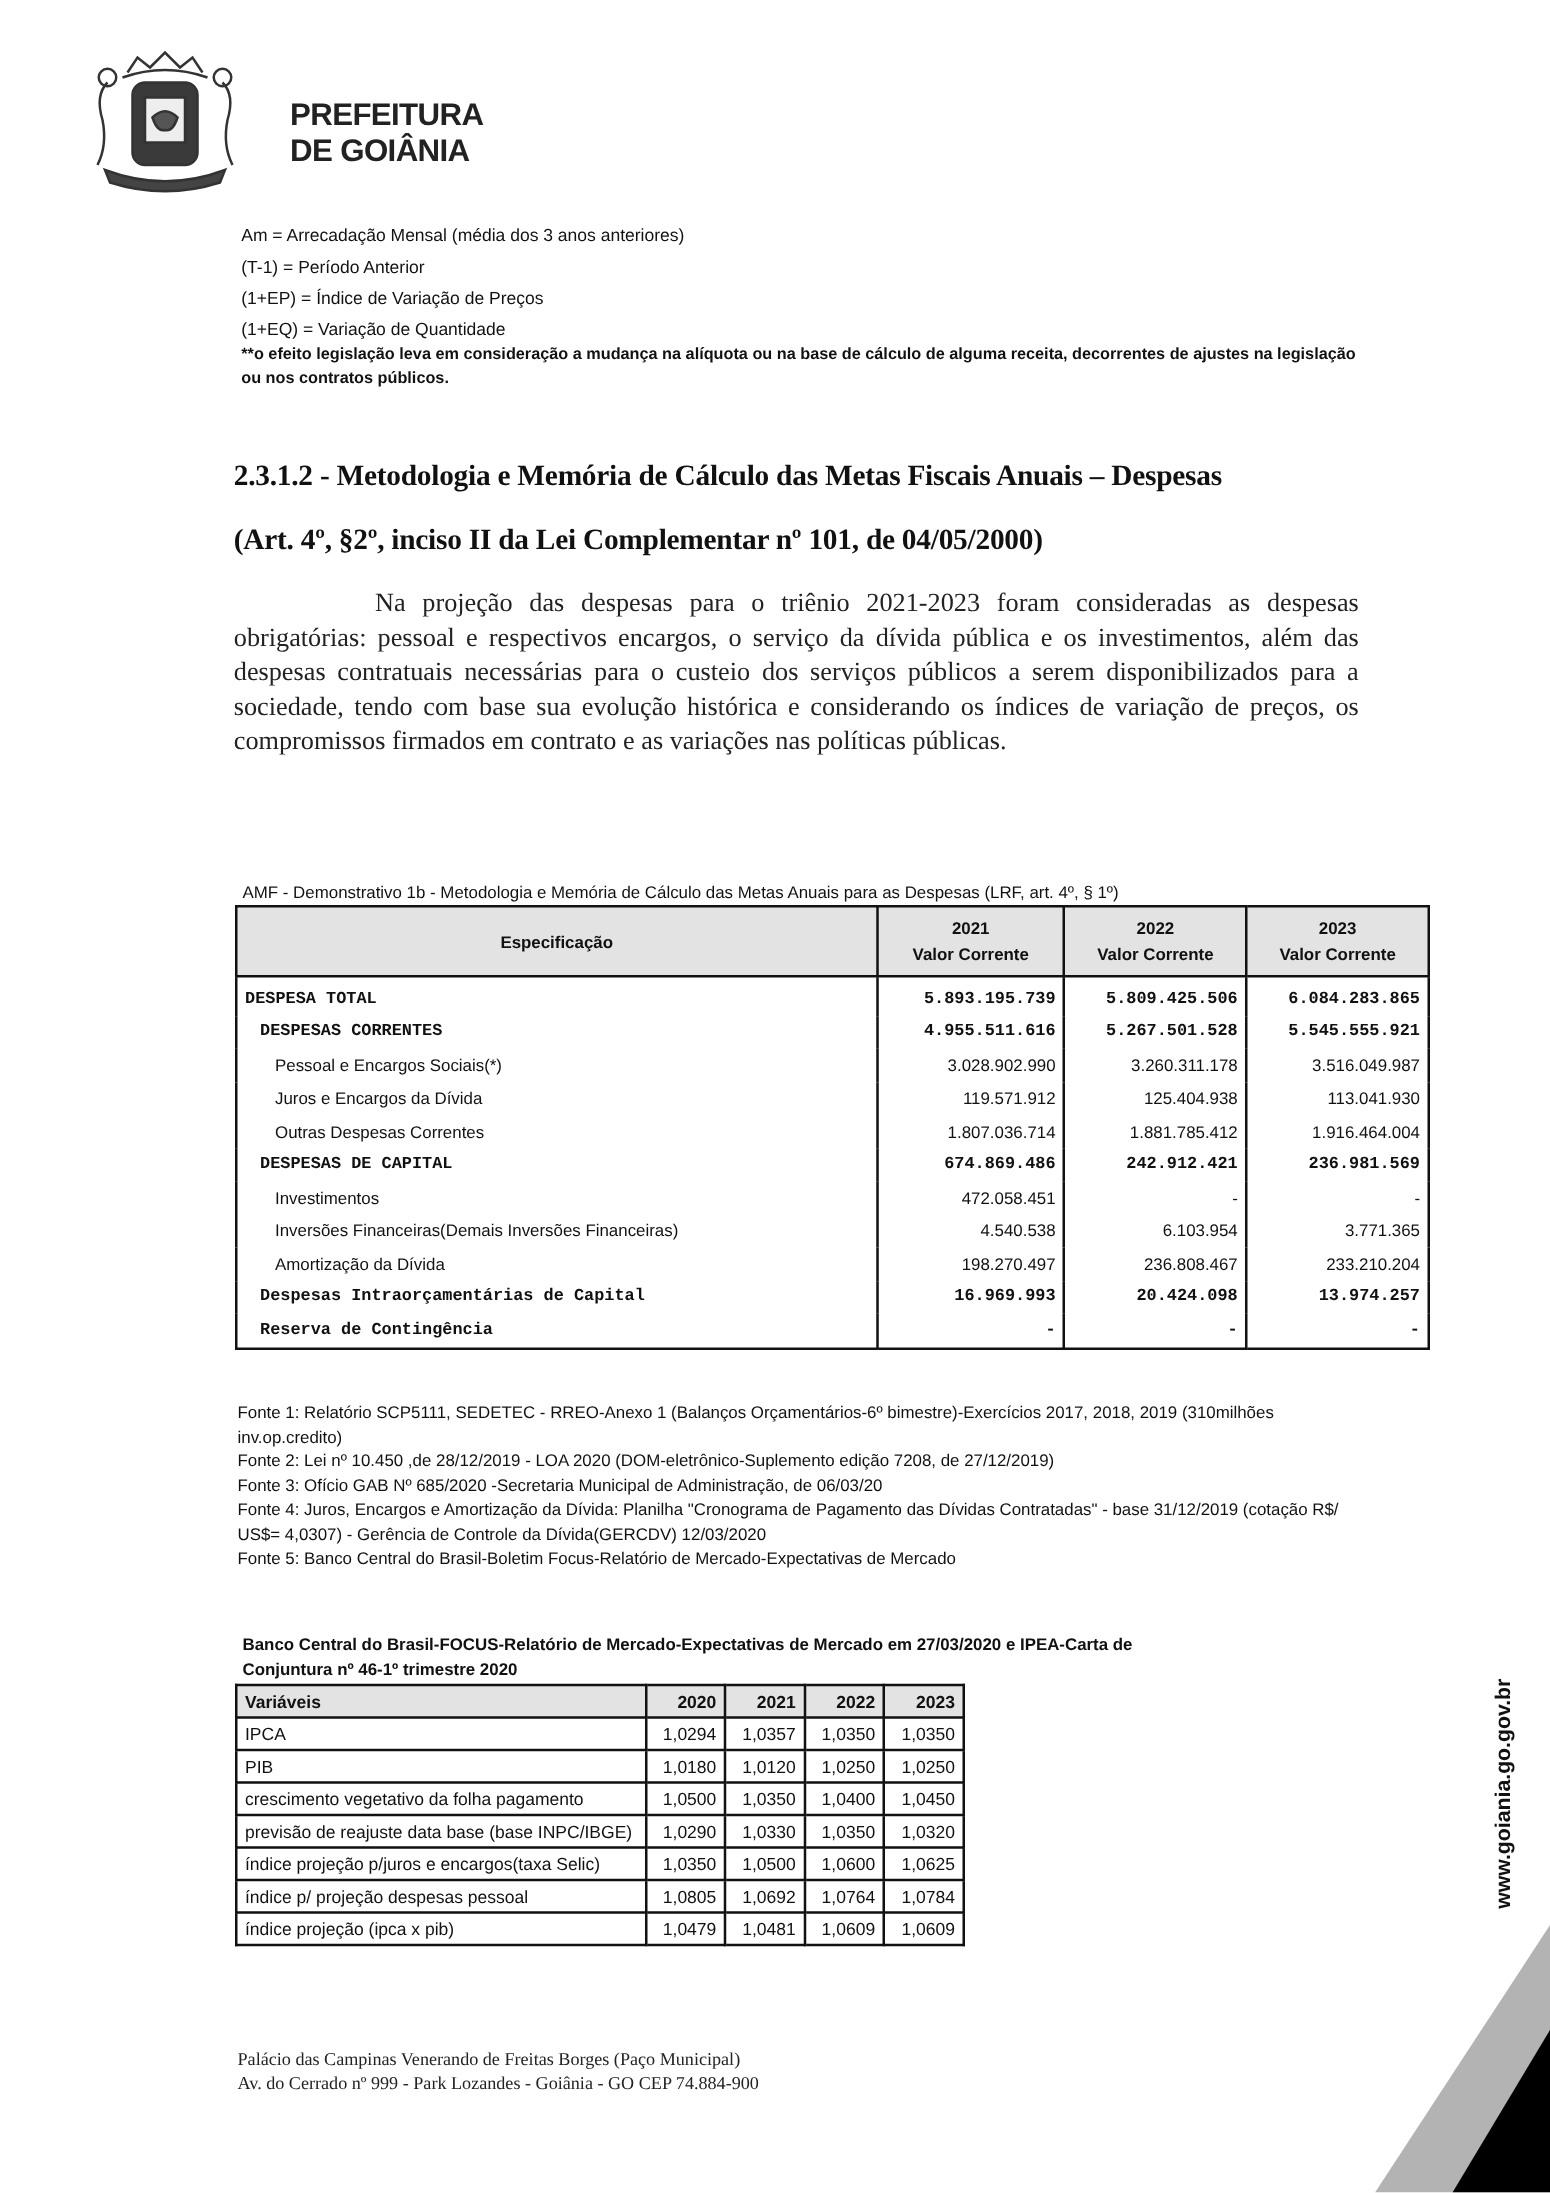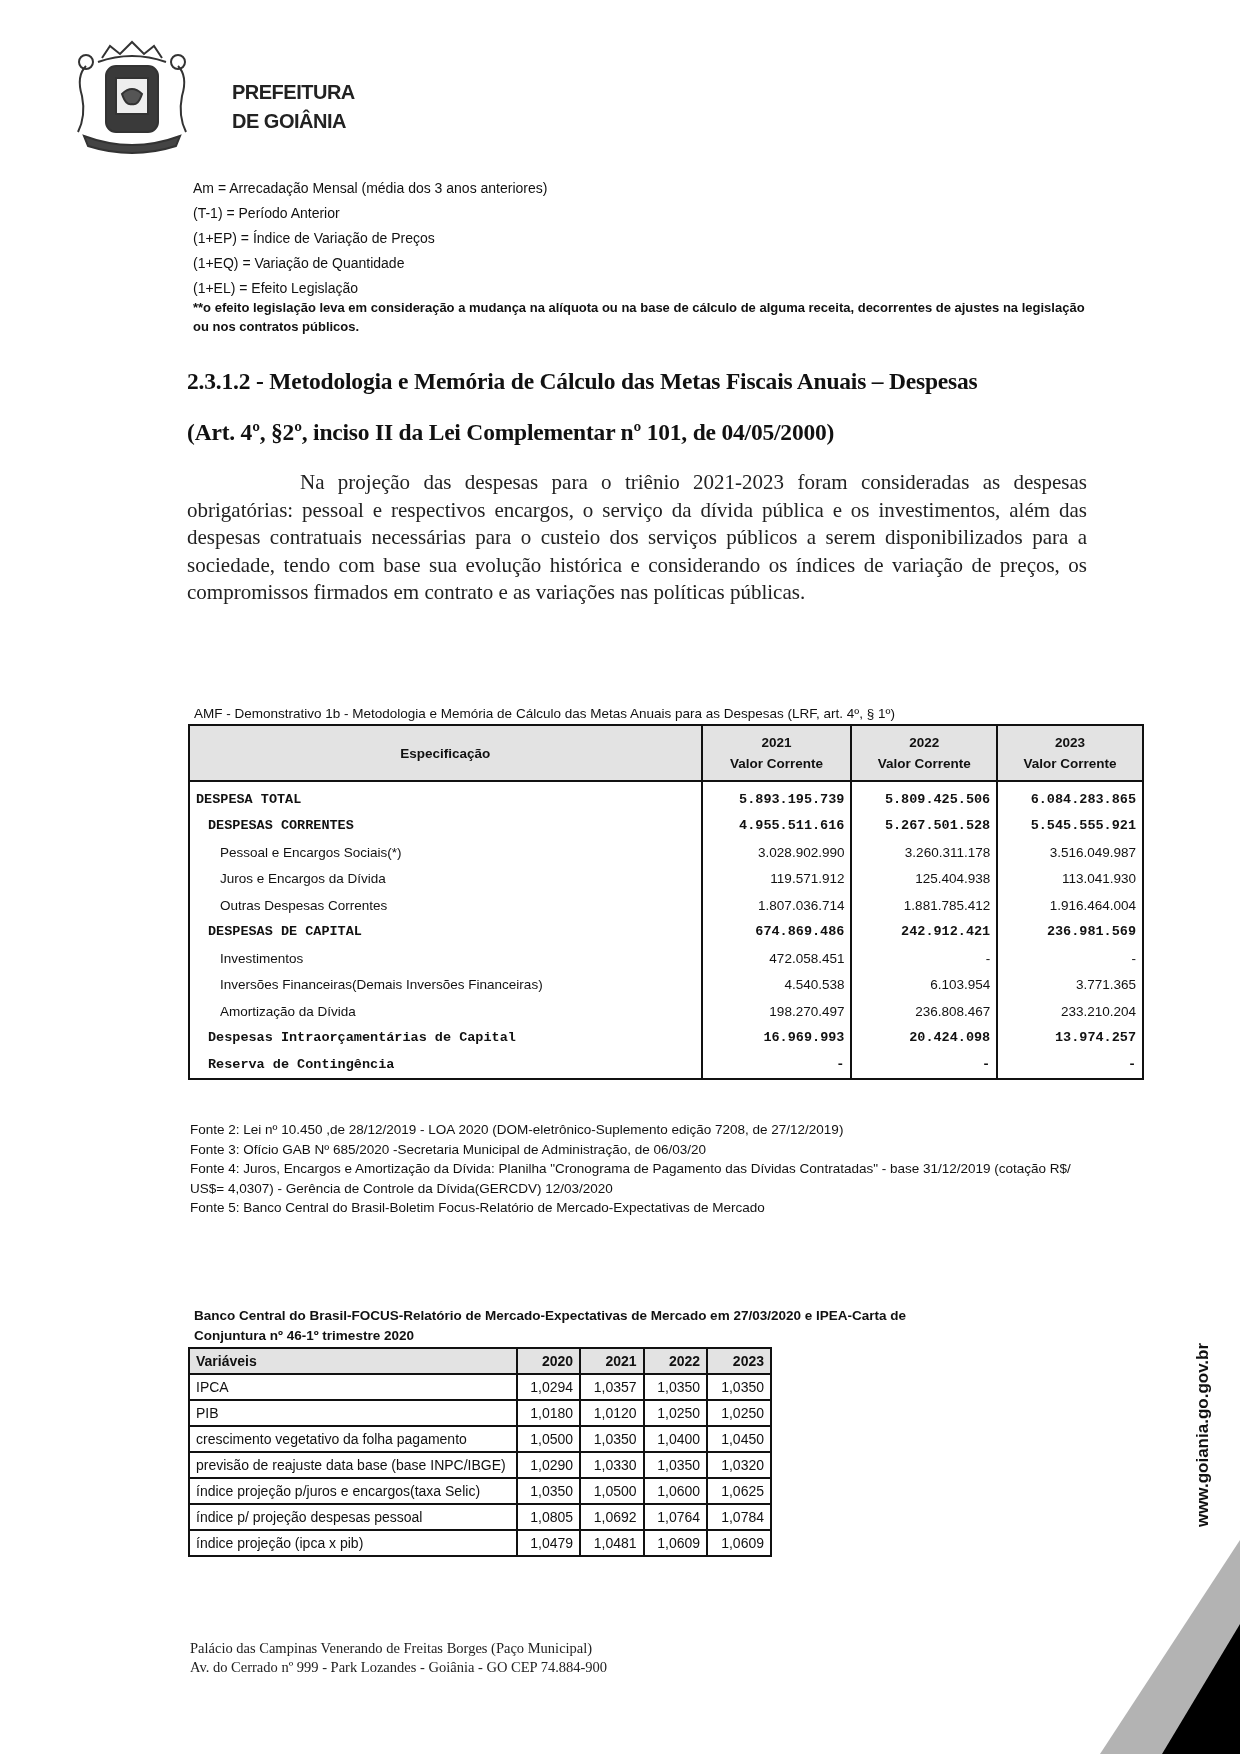--- a/index.html
+++ b/index.html
@@ -3,21 +3,21 @@
 <meta charset="utf-8">
 <style>
   html, body { margin:0; padding:0; background:#ffffff; }
   body { width:1240px; height:1754px; position:relative; overflow:hidden; color:#111; }
   .sans { font-family:"Liberation Sans", "DejaVu Sans", sans-serif; }
   .serif { font-family:"Liberation Serif", "DejaVu Serif", serif; }
 
   
   #logo { position:absolute; left:62px; top:28px; width:140px; height:128px; }
   #brand { position:absolute; left:232px; top:78px; font-family:"Liberation Sans", sans-serif; font-weight:bold;
-           font-size:20px; line-height:29px; letter-spacing:-0.5px; color:#222; }
+           font-size:25px; line-height:29px; letter-spacing:-0.5px; color:#222; }
   #brand div { white-space:nowrap; }
 
   
   #legend { position:absolute; left:193px; top:176px; width:900px; font-size:14px; line-height:25px; }
   #legend .note { font-weight:bold; font-size:13px; line-height:19px; margin-top:-3px; }
 
   
   #h1 { position:absolute; left:187px; top:368px; font-size:23.5px; font-weight:bold; white-space:nowrap; letter-spacing:-0.2px; }
   #h2 { position:absolute; left:187px; top:419px; font-size:23.5px; font-weight:bold; white-space:nowrap; letter-spacing:-0.2px; }
 
@@ -79,21 +79,20 @@
 <div id="brand">
   <div>PREFEITURA</div>
   <div>DE GOIÂNIA</div>
 </div>
 
 <div id="legend" class="sans">
   <div>Am = Arrecadação Mensal  (média dos 3 anos anteriores)</div>
   <div>(T-1) = Período Anterior</div>
   <div>(1+EP) = Índice de Variação de Preços</div>
   <div>(1+EQ) = Variação de Quantidade</div>
-  <div>(1+EL) = Efeito Legislação</div>
   <div class="note">**o efeito legislação leva em consideração a mudança na alíquota ou na base de cálculo de alguma receita, decorrentes de ajustes na legislação ou nos contratos públicos.</div>
 </div>
 
 <div id="h1" class="serif">2.3.1.2 - Metodologia e Memória de Cálculo das Metas Fiscais Anuais – Despesas</div>
 <div id="h2" class="serif">(Art. 4º, §2º, inciso II da Lei Complementar nº 101, de 04/05/2000)</div>
 
 <div id="para" class="serif">Na projeção das despesas para o triênio 2021-2023 foram consideradas as despesas obrigatórias: pessoal e respectivos encargos, o serviço da dívida pública e os investimentos, além das despesas contratuais necessárias para o custeio dos serviços públicos a serem disponibilizados para a sociedade, tendo com base sua evolução histórica e considerando os índices de variação de preços, os compromissos firmados em contrato e as variações nas políticas públicas.</div>
 
 <div id="t1-caption" class="sans">AMF - Demonstrativo 1b - Metodologia e Memória de Cálculo das Metas Anuais para as Despesas (LRF, art. 4º, § 1º)</div>
 <table id="t1" class="sans">
@@ -184,20 +183,21 @@
       <tr>
         <td class="b l1">Reserva de Contingência</td>
         <td class="num b">-</td>
         <td class="num b">-</td>
         <td class="num b">-</td>
       </tr>
     </tbody>
 </table>
 
 <div id="fontes" class="sans">
+  <div>Fonte 1: Relatório SCP5111, SEDETEC  - RREO-Anexo 1 (Balanços Orçamentários-6º bimestre)-Exercícios 2017, 2018, 2019 (310milhões inv.op.credito)</div>
   <div>Fonte 2: Lei nº 10.450 ,de 28/12/2019 - LOA 2020 (DOM-eletrônico-Suplemento edição 7208, de 27/12/2019)</div>
   <div>Fonte 3: Ofício GAB Nº 685/2020 -Secretaria Municipal de Administração, de 06/03/20</div>
   <div>Fonte 4: Juros, Encargos e Amortização da Dívida: Planilha "Cronograma de Pagamento das Dívidas Contratadas" - base 31/12/2019 (cotação R$/ US$= 4,0307) - Gerência de Controle da Dívida(GERCDV) 12/03/2020</div>
   <div>Fonte 5:  Banco Central do Brasil-Boletim Focus-Relatório de Mercado-Expectativas de Mercado</div>
 </div>
 
 <div id="t2-title" class="sans">Banco Central do Brasil-FOCUS-Relatório de Mercado-Expectativas de Mercado em 27/03/2020 e IPEA-Carta de Conjuntura  nº 46-1º trimestre 2020</div>
 <table id="t2" class="sans">
   <colgroup>
     <col style="width:346px">

